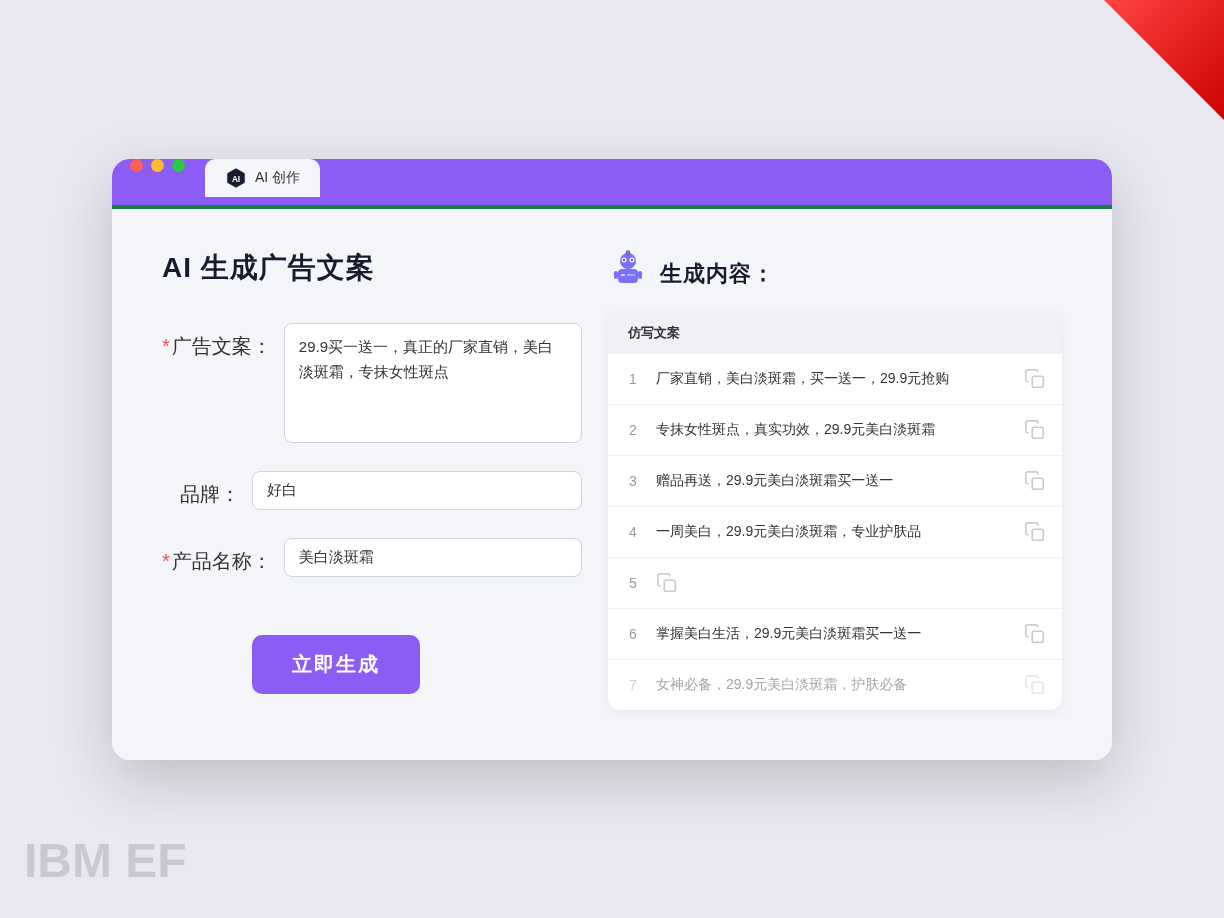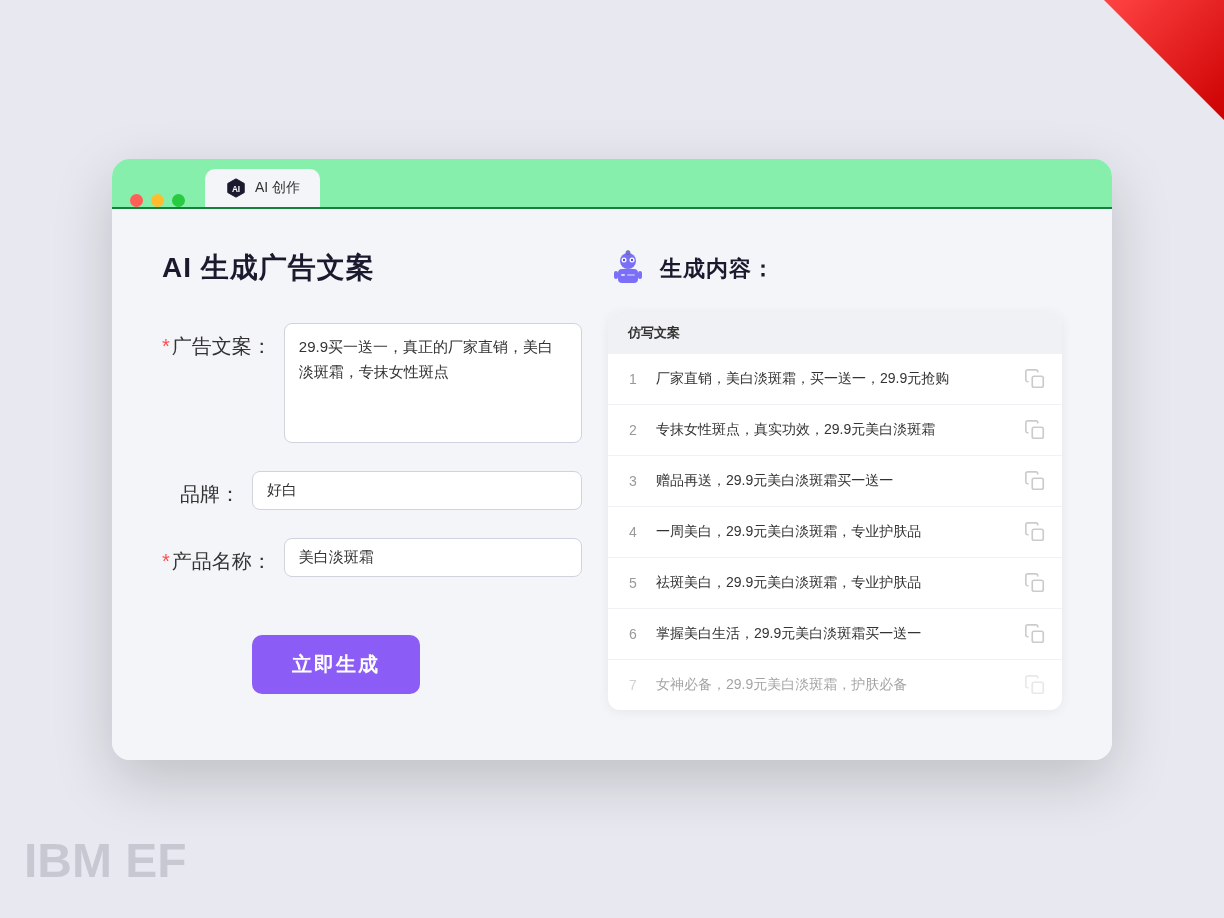--- a/index.html
+++ b/index.html
@@ -14,26 +14,26 @@
 
     .browser-window {
       width: 1000px;
       background: #f4f5f8;
       border-radius: 18px;
       box-shadow: 0 20px 60px rgba(0,0,0,0.18);
       overflow: hidden;
     }
 
     .browser-titlebar {
-      background: #86efac;
+      background: #8b5cf6;
       height: 50px;
       display: flex;
-      align-items: flex-end;
+      align-items: flex-start;
       padding: 0 18px;
-      border-bottom: 2px solid #15803d;
+      border-bottom: 4px solid #15803d;
     }
 
     .traffic-lights {
       display: flex;
       gap: 8px;
       margin-right: 20px;
     }
 
     .traffic-light {
       width: 13px;
@@ -139,21 +139,21 @@
     }
 
     
     .right-panel {
       flex: 1;
       min-width: 0;
     }
 
     .result-header {
       display: flex;
-      align-items: center;
+      align-items: flex-end;
       gap: 12px;
       margin-bottom: 23px;
     }
 
     .robot-icon {
       width: 40px;
       height: 40px;
     }
 
     .result-title {
@@ -350,21 +350,20 @@
               <div class="result-row">
     <span class="row-num">4</span>
     <span class="row-text">一周美白，29.9元美白淡斑霜，专业护肤品</span>
     <svg class="copy-icon" viewBox="0 0 24 24" fill="none" stroke="#aaa" stroke-width="1.8">
       <rect x="9" y="9" width="12" height="12" rx="2" stroke="#aaa"></rect>
       <path d="M5 15H4a2 2 0 01-2-2V4a2 2 0 012-2h9a2 2 0 012 2v1" stroke="#aaa"></path>
     </svg>
   </div>
               <div class="result-row">
     <span class="row-num">5</span>
-    <span class="row-text">祛斑美白，29.9元美白淡斑霜，专业护肤品</span>
     <svg class="copy-icon" viewBox="0 0 24 24" fill="none" stroke="#aaa" stroke-width="1.8">
       <rect x="9" y="9" width="12" height="12" rx="2" stroke="#aaa"></rect>
       <path d="M5 15H4a2 2 0 01-2-2V4a2 2 0 012-2h9a2 2 0 012 2v1" stroke="#aaa"></path>
     </svg>
   </div>
               <div class="result-row">
     <span class="row-num">6</span>
     <span class="row-text">掌握美白生活，29.9元美白淡斑霜买一送一</span>
     <svg class="copy-icon" viewBox="0 0 24 24" fill="none" stroke="#aaa" stroke-width="1.8">
       <rect x="9" y="9" width="12" height="12" rx="2" stroke="#aaa"></rect>

